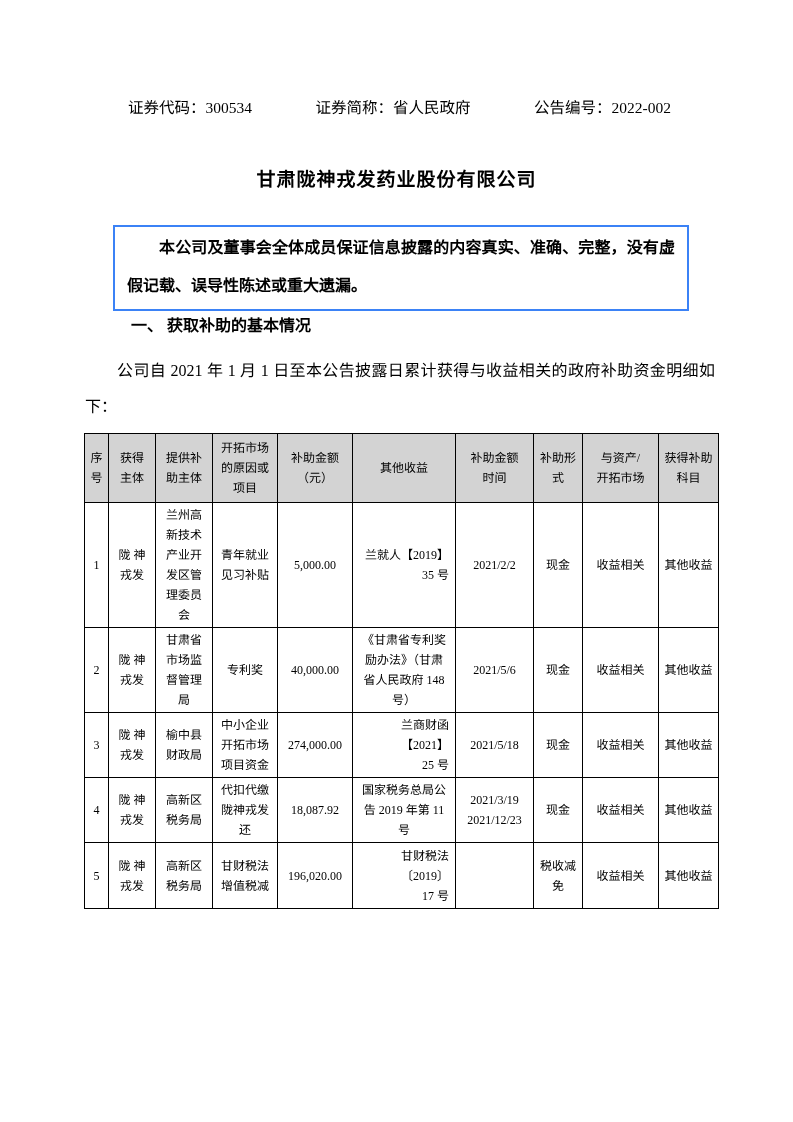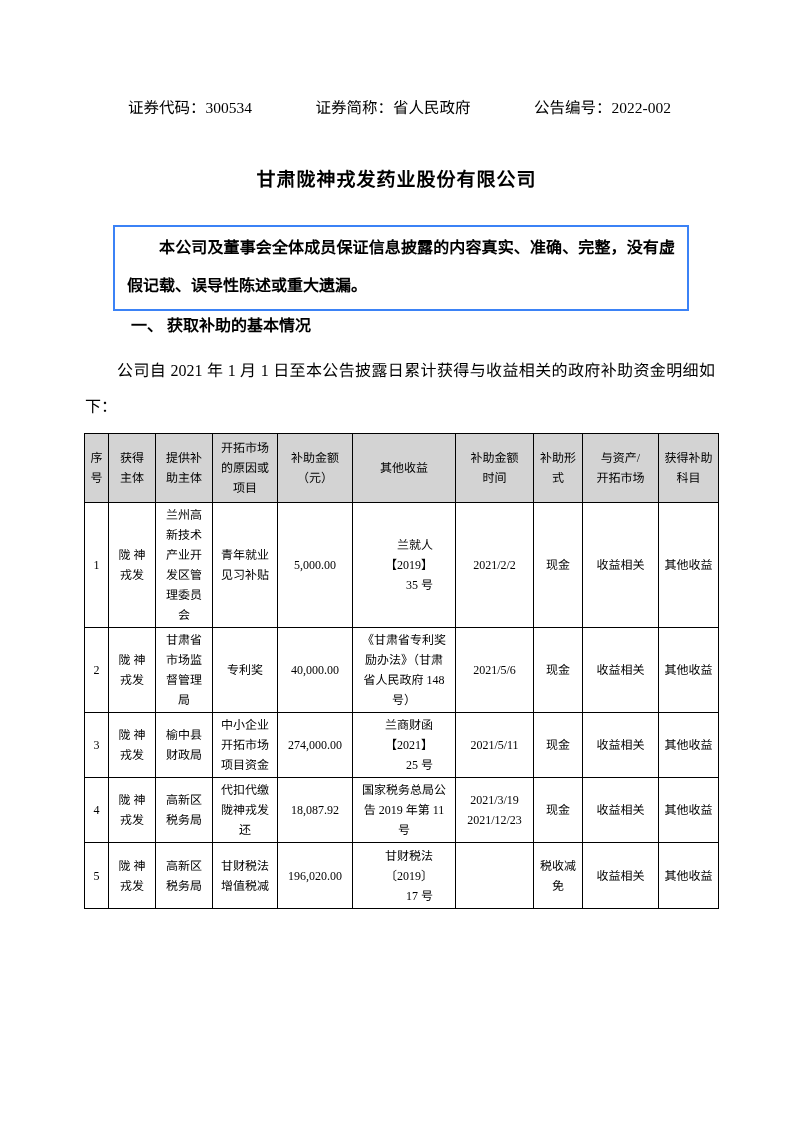--- a/index.html
+++ b/index.html
@@ -97,21 +97,21 @@
     background: #d3d3d3;
     height: 64px;
   }
   
   table.subsidy tbody tr:nth-child(1) { height: 118px; }
   table.subsidy tbody tr:nth-child(2) { height: 84px; }
   table.subsidy tbody tr:nth-child(3) { height: 61px; }
   table.subsidy tbody tr:nth-child(4) { height: 62px; }
   table.subsidy tbody tr:nth-child(5) { height: 66px; }
   
-  table.subsidy tbody tr:nth-child(2n+1) td.c5 { text-align: right; padding-right: 22px; }
+  table.subsidy tbody tr:nth-child(2n+1) td.c5 { text-align: right; padding-right: 6px; }
 </style>
 </head>
 <body>
 
 <div class="page">
 
   <div class="doc-header">
     <span>证券代码：300534</span>
     <span>证券简称：省人民政府</span>
     <span>公告编号：2022-002</span>
@@ -214,21 +214,21 @@
           <td class="c1">陇 神
 戎发</td>
           <td class="c2">榆中县
 财政局</td>
           <td class="c3">中小企业
 开拓市场
 项目资金</td>
           <td class="c4">274,000.00</td>
           <td class="c5">兰商财函【2021】
 25 号</td>
-          <td class="c6">2021/5/11</td>
+          <td class="c6">2021/5/18</td>
           <td class="c7">现金</td>
           <td class="c8">收益相关</td>
           <td class="c9">其他收益</td>
         </tr>
         <tr>
           <td class="c0">4</td>
           <td class="c1">陇 神
 戎发</td>
           <td class="c2">高新区
 税务局</td>

